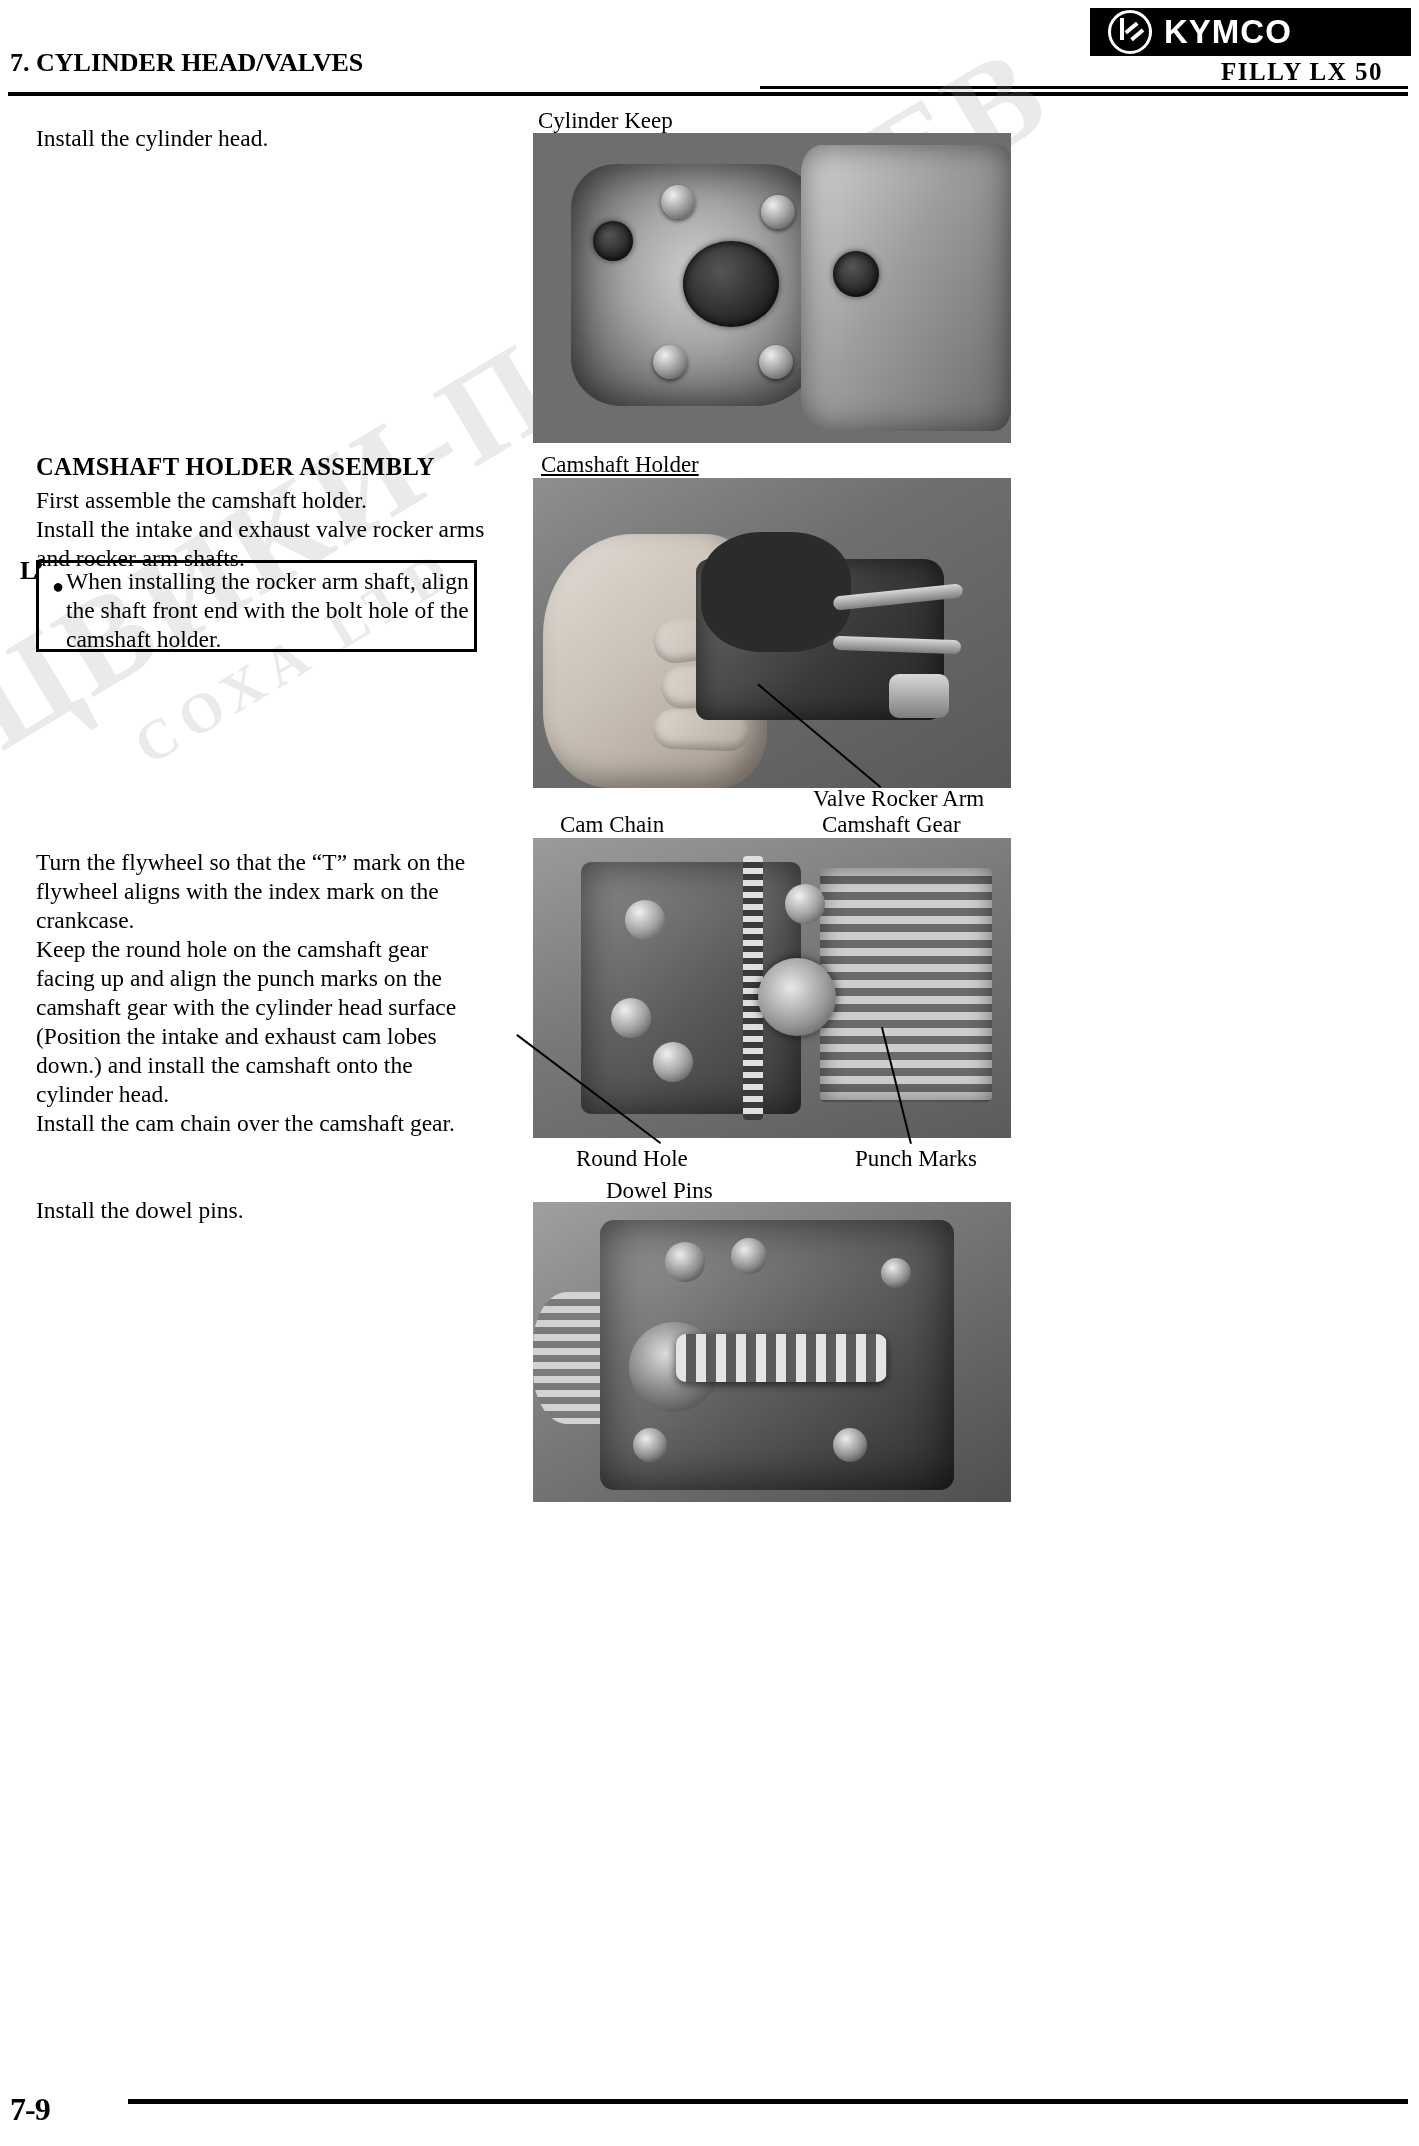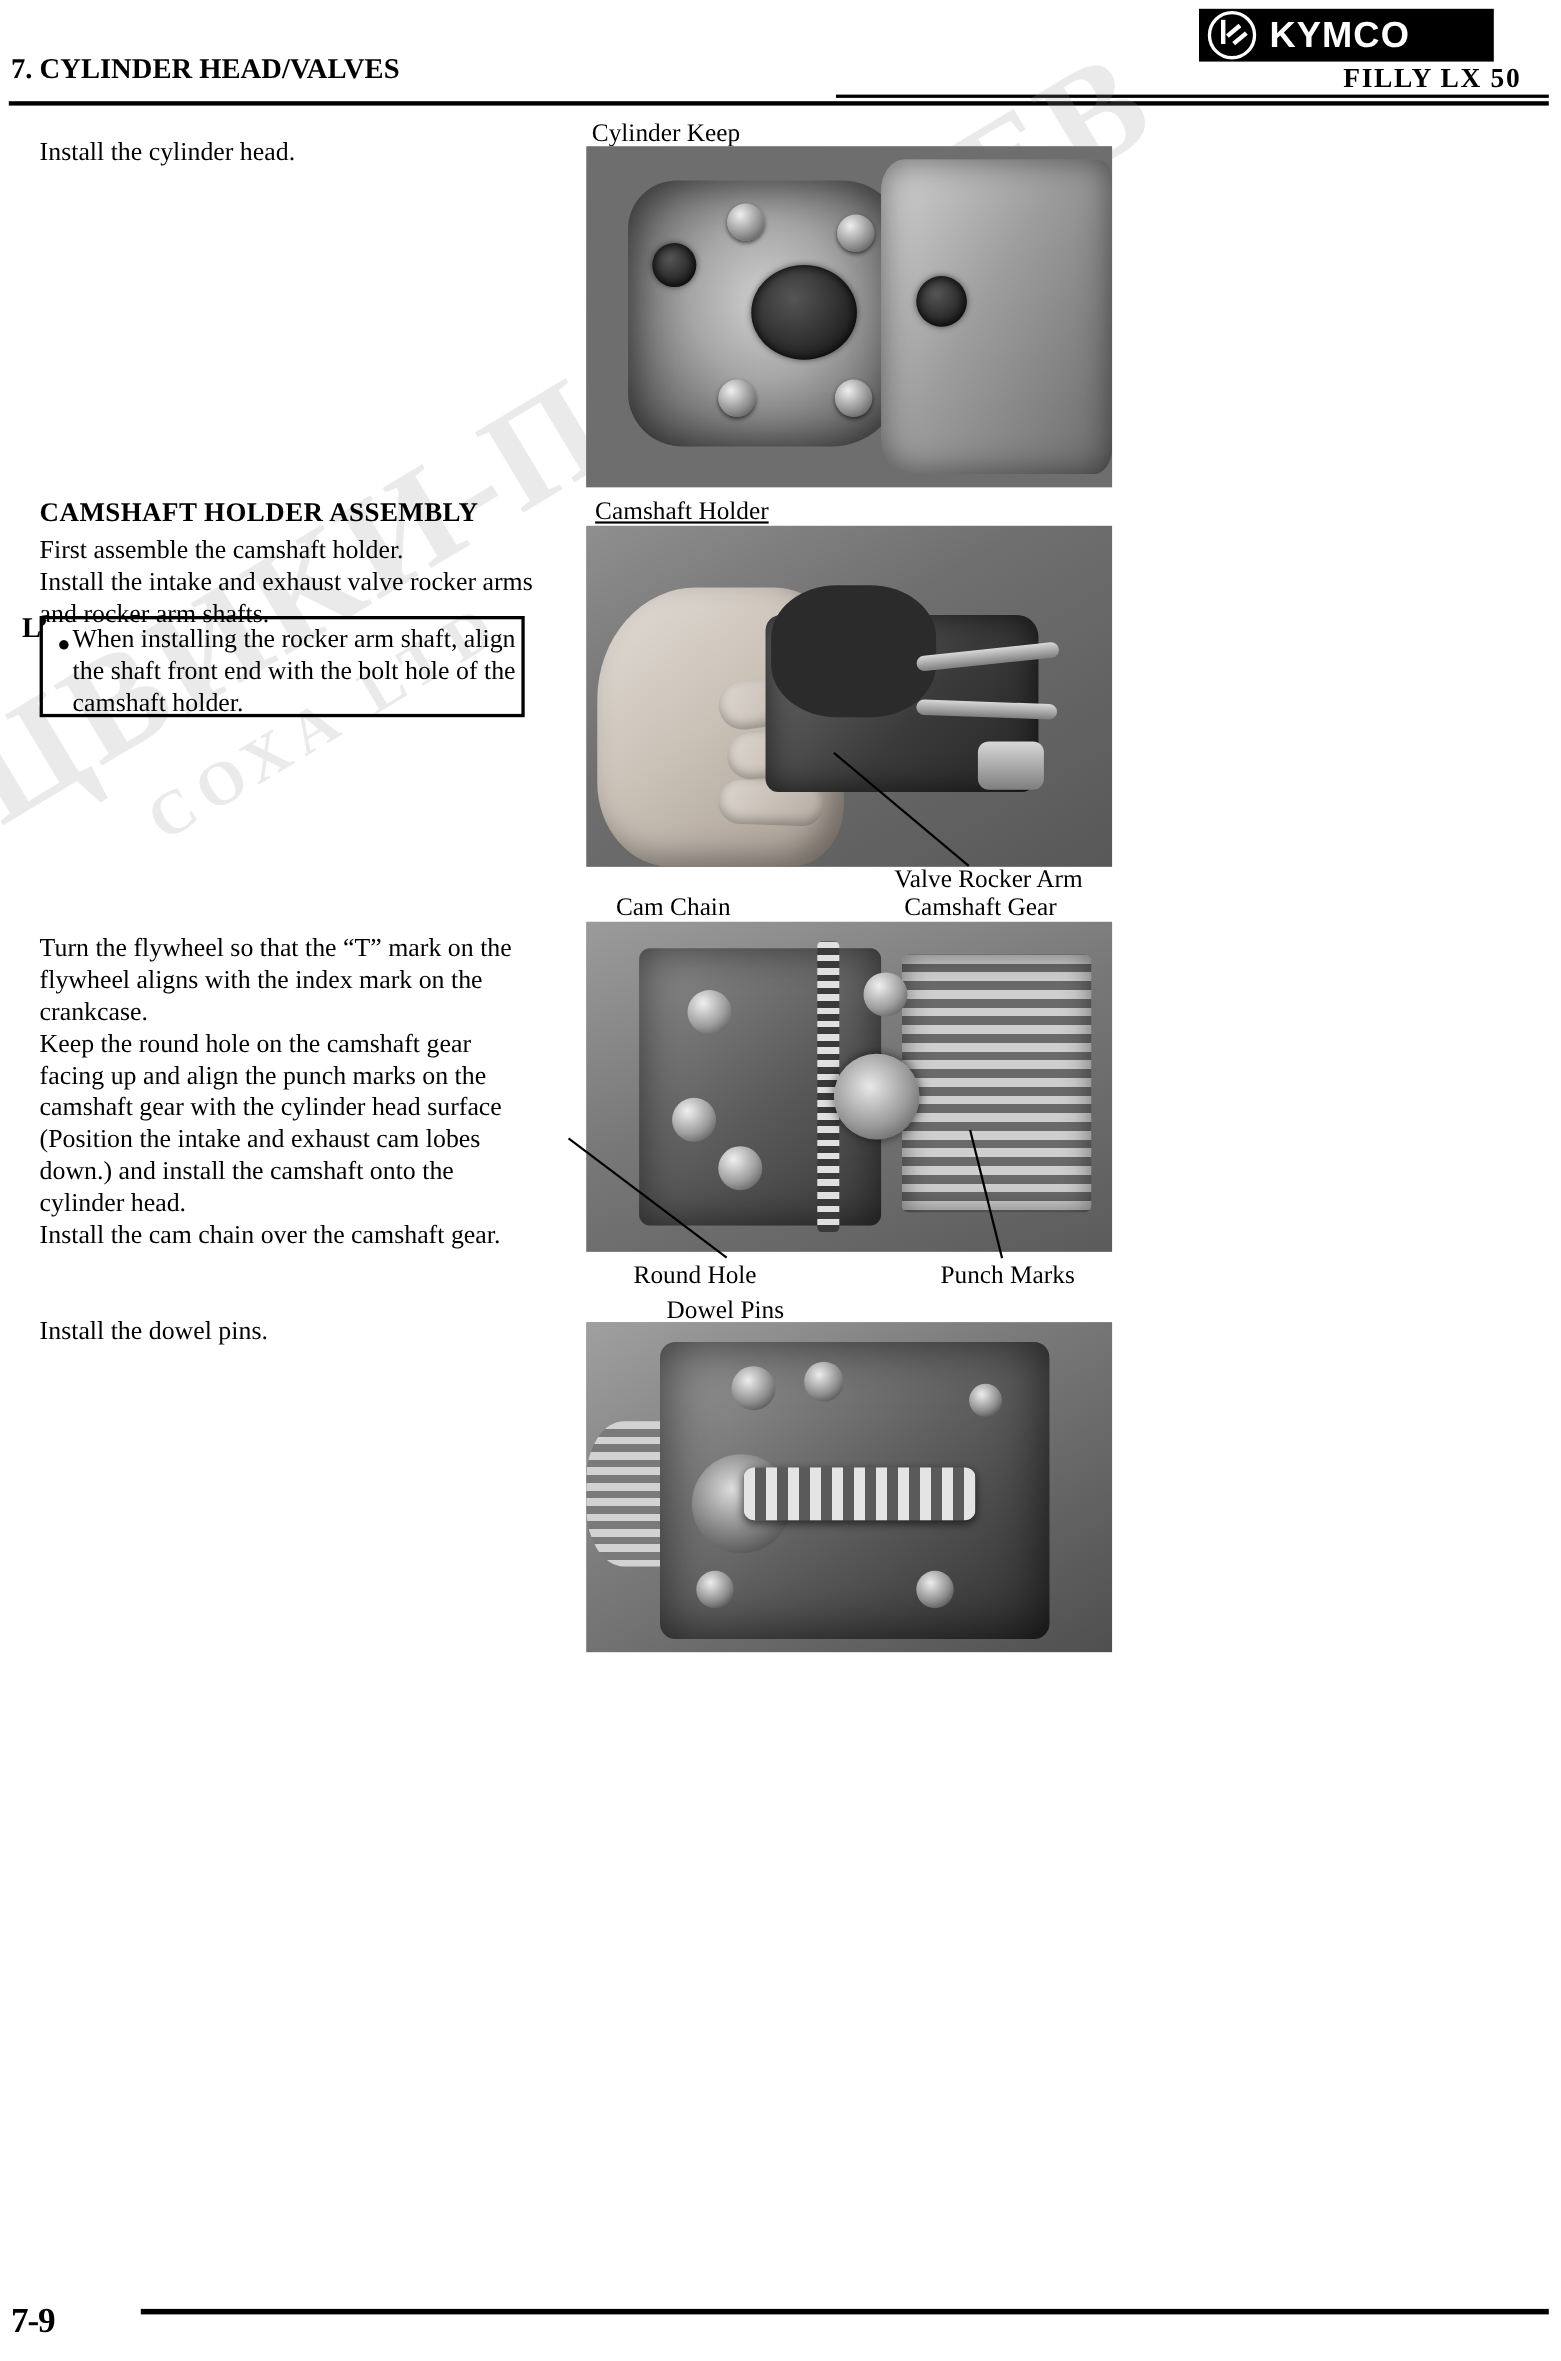--- a/index.html
+++ b/index.html
@@ -19,26 +19,26 @@
   
   .page {
     position: absolute;
     inset: 0;
   }
 
   .logo-box {
     position: absolute;
     top: 8px;
     left: 1090px;
-    width: 268px;
+    width: 321px;
     height: 48px;
     background: #000000;
     display: flex;
     align-items: center;
-    padding-left: 8px;
+    padding-left: 18px;
     box-sizing: border-box;
   }
   .logo-mark {
     width: 38px;
     height: 38px;
     border-radius: 50%;
     background: #000;
     border: 3px solid #ffffff;
     position: relative;
     flex: none;

